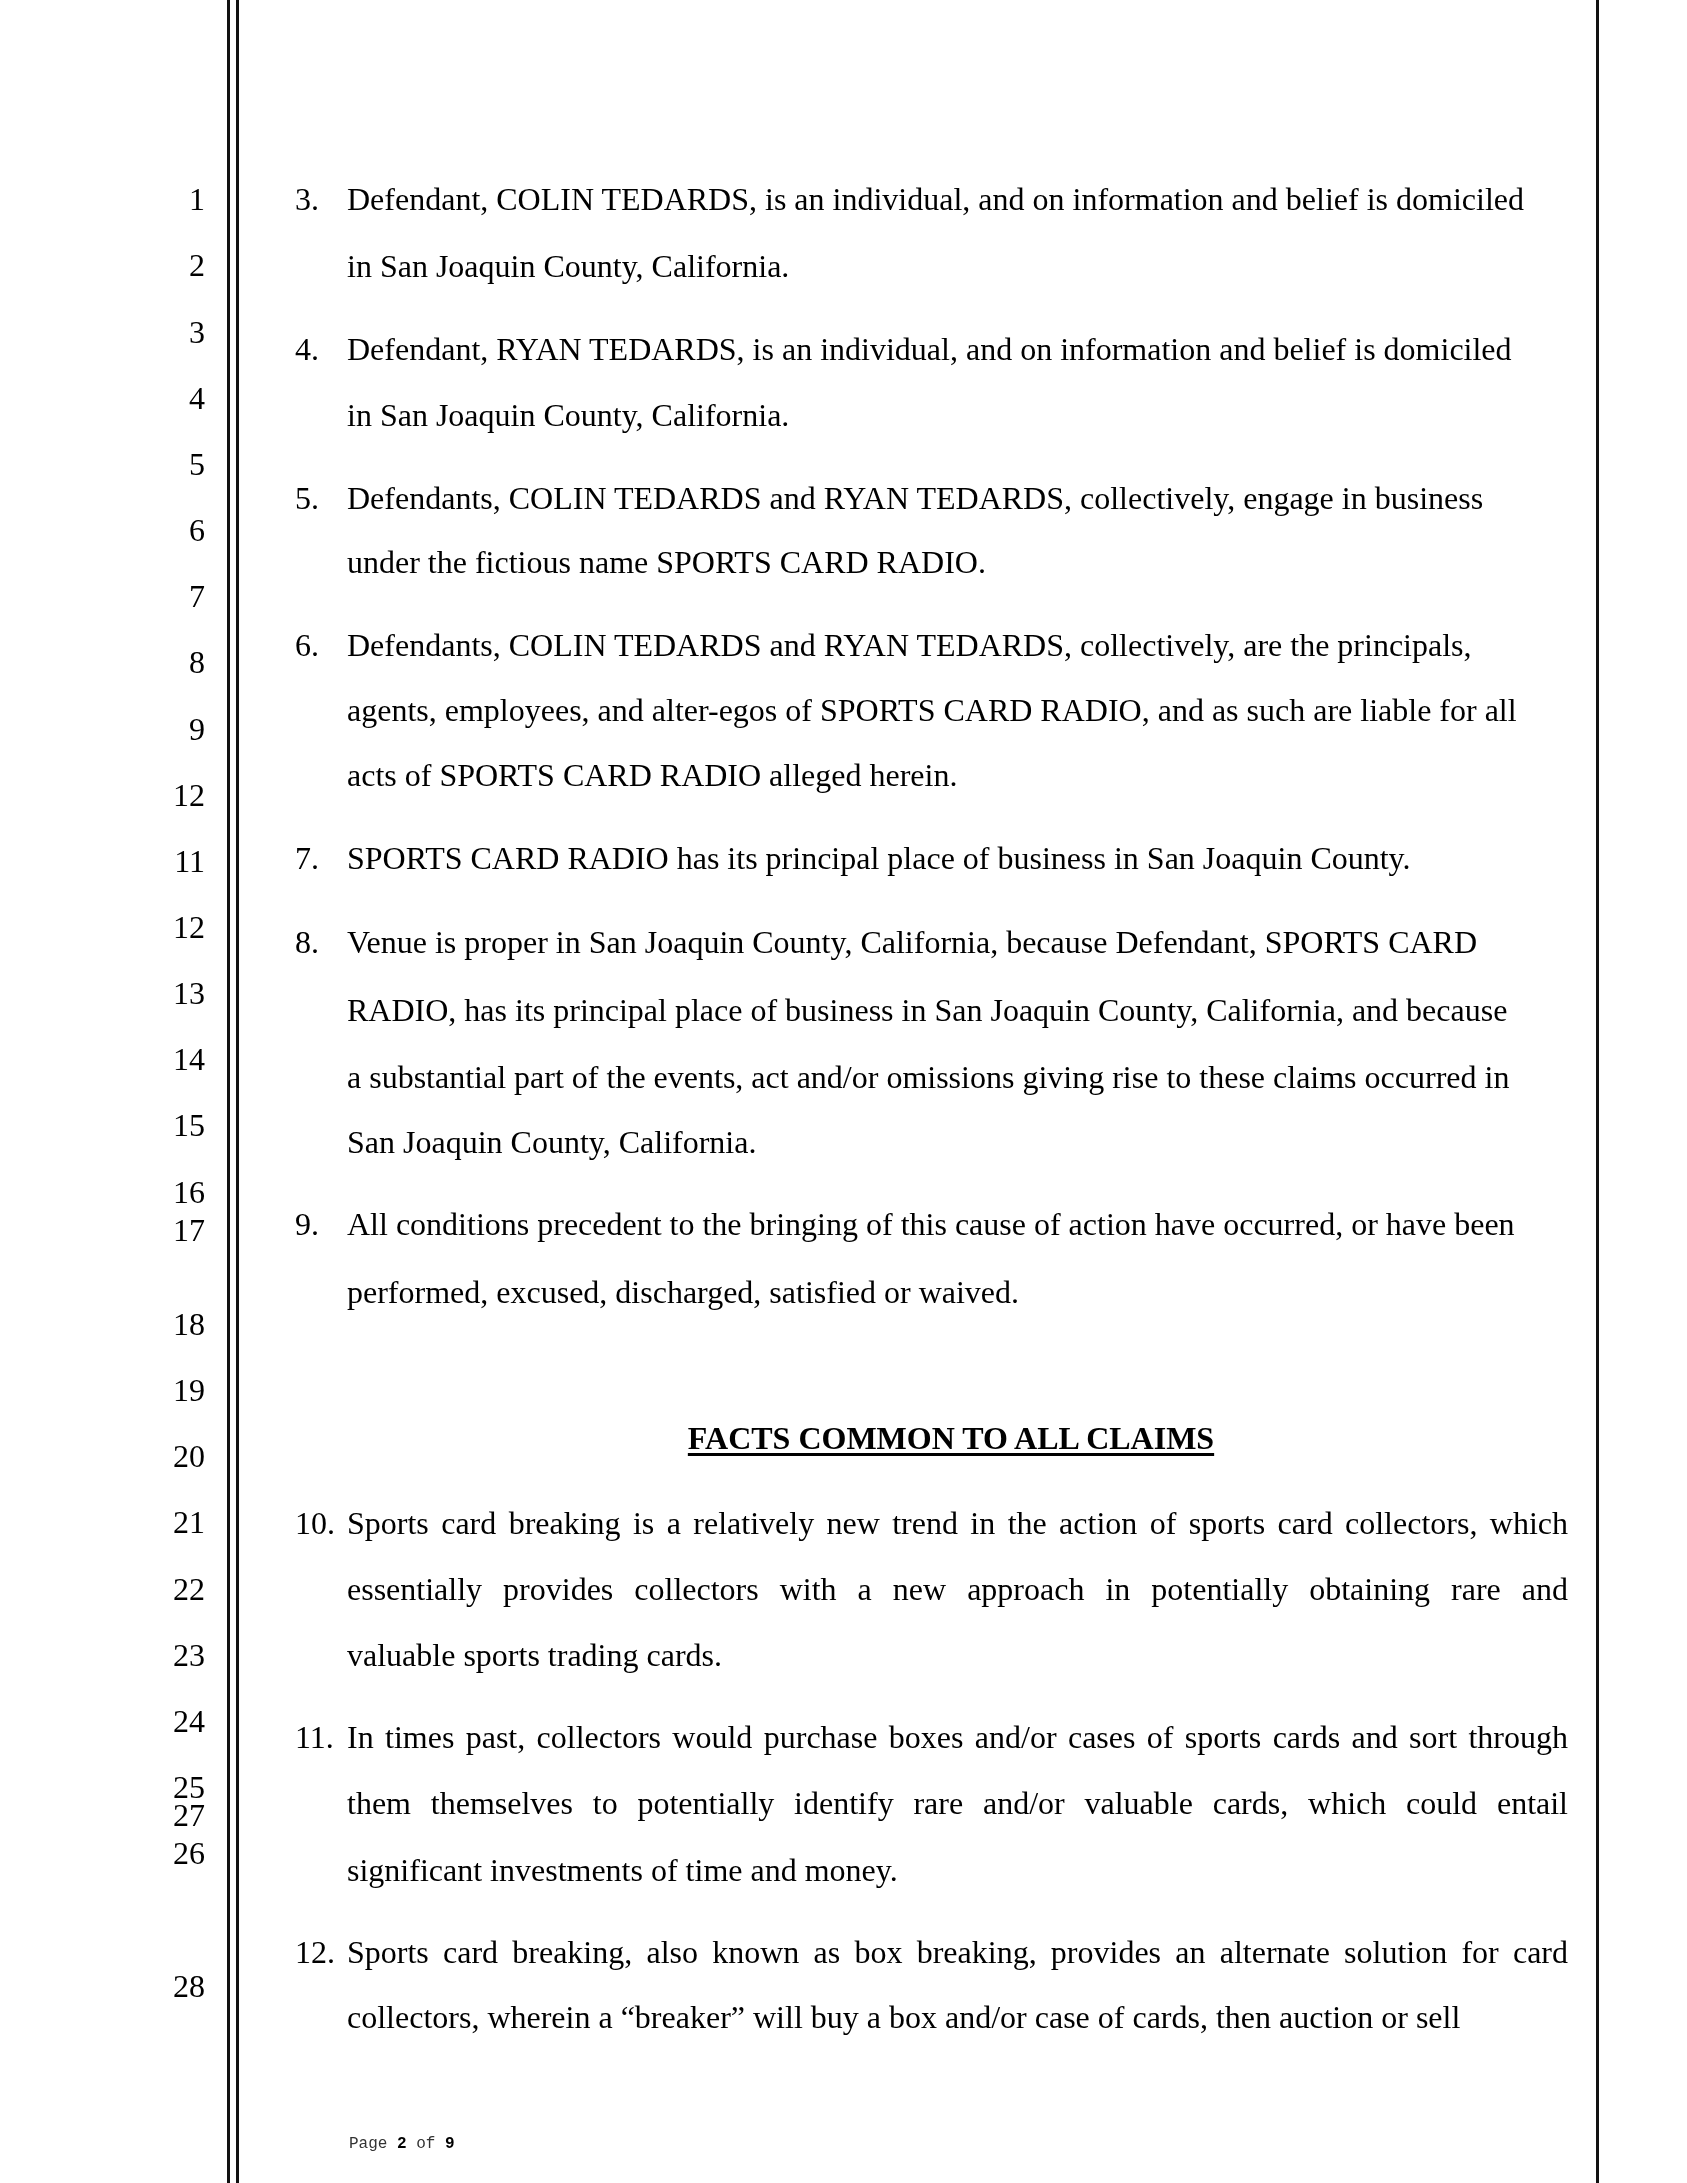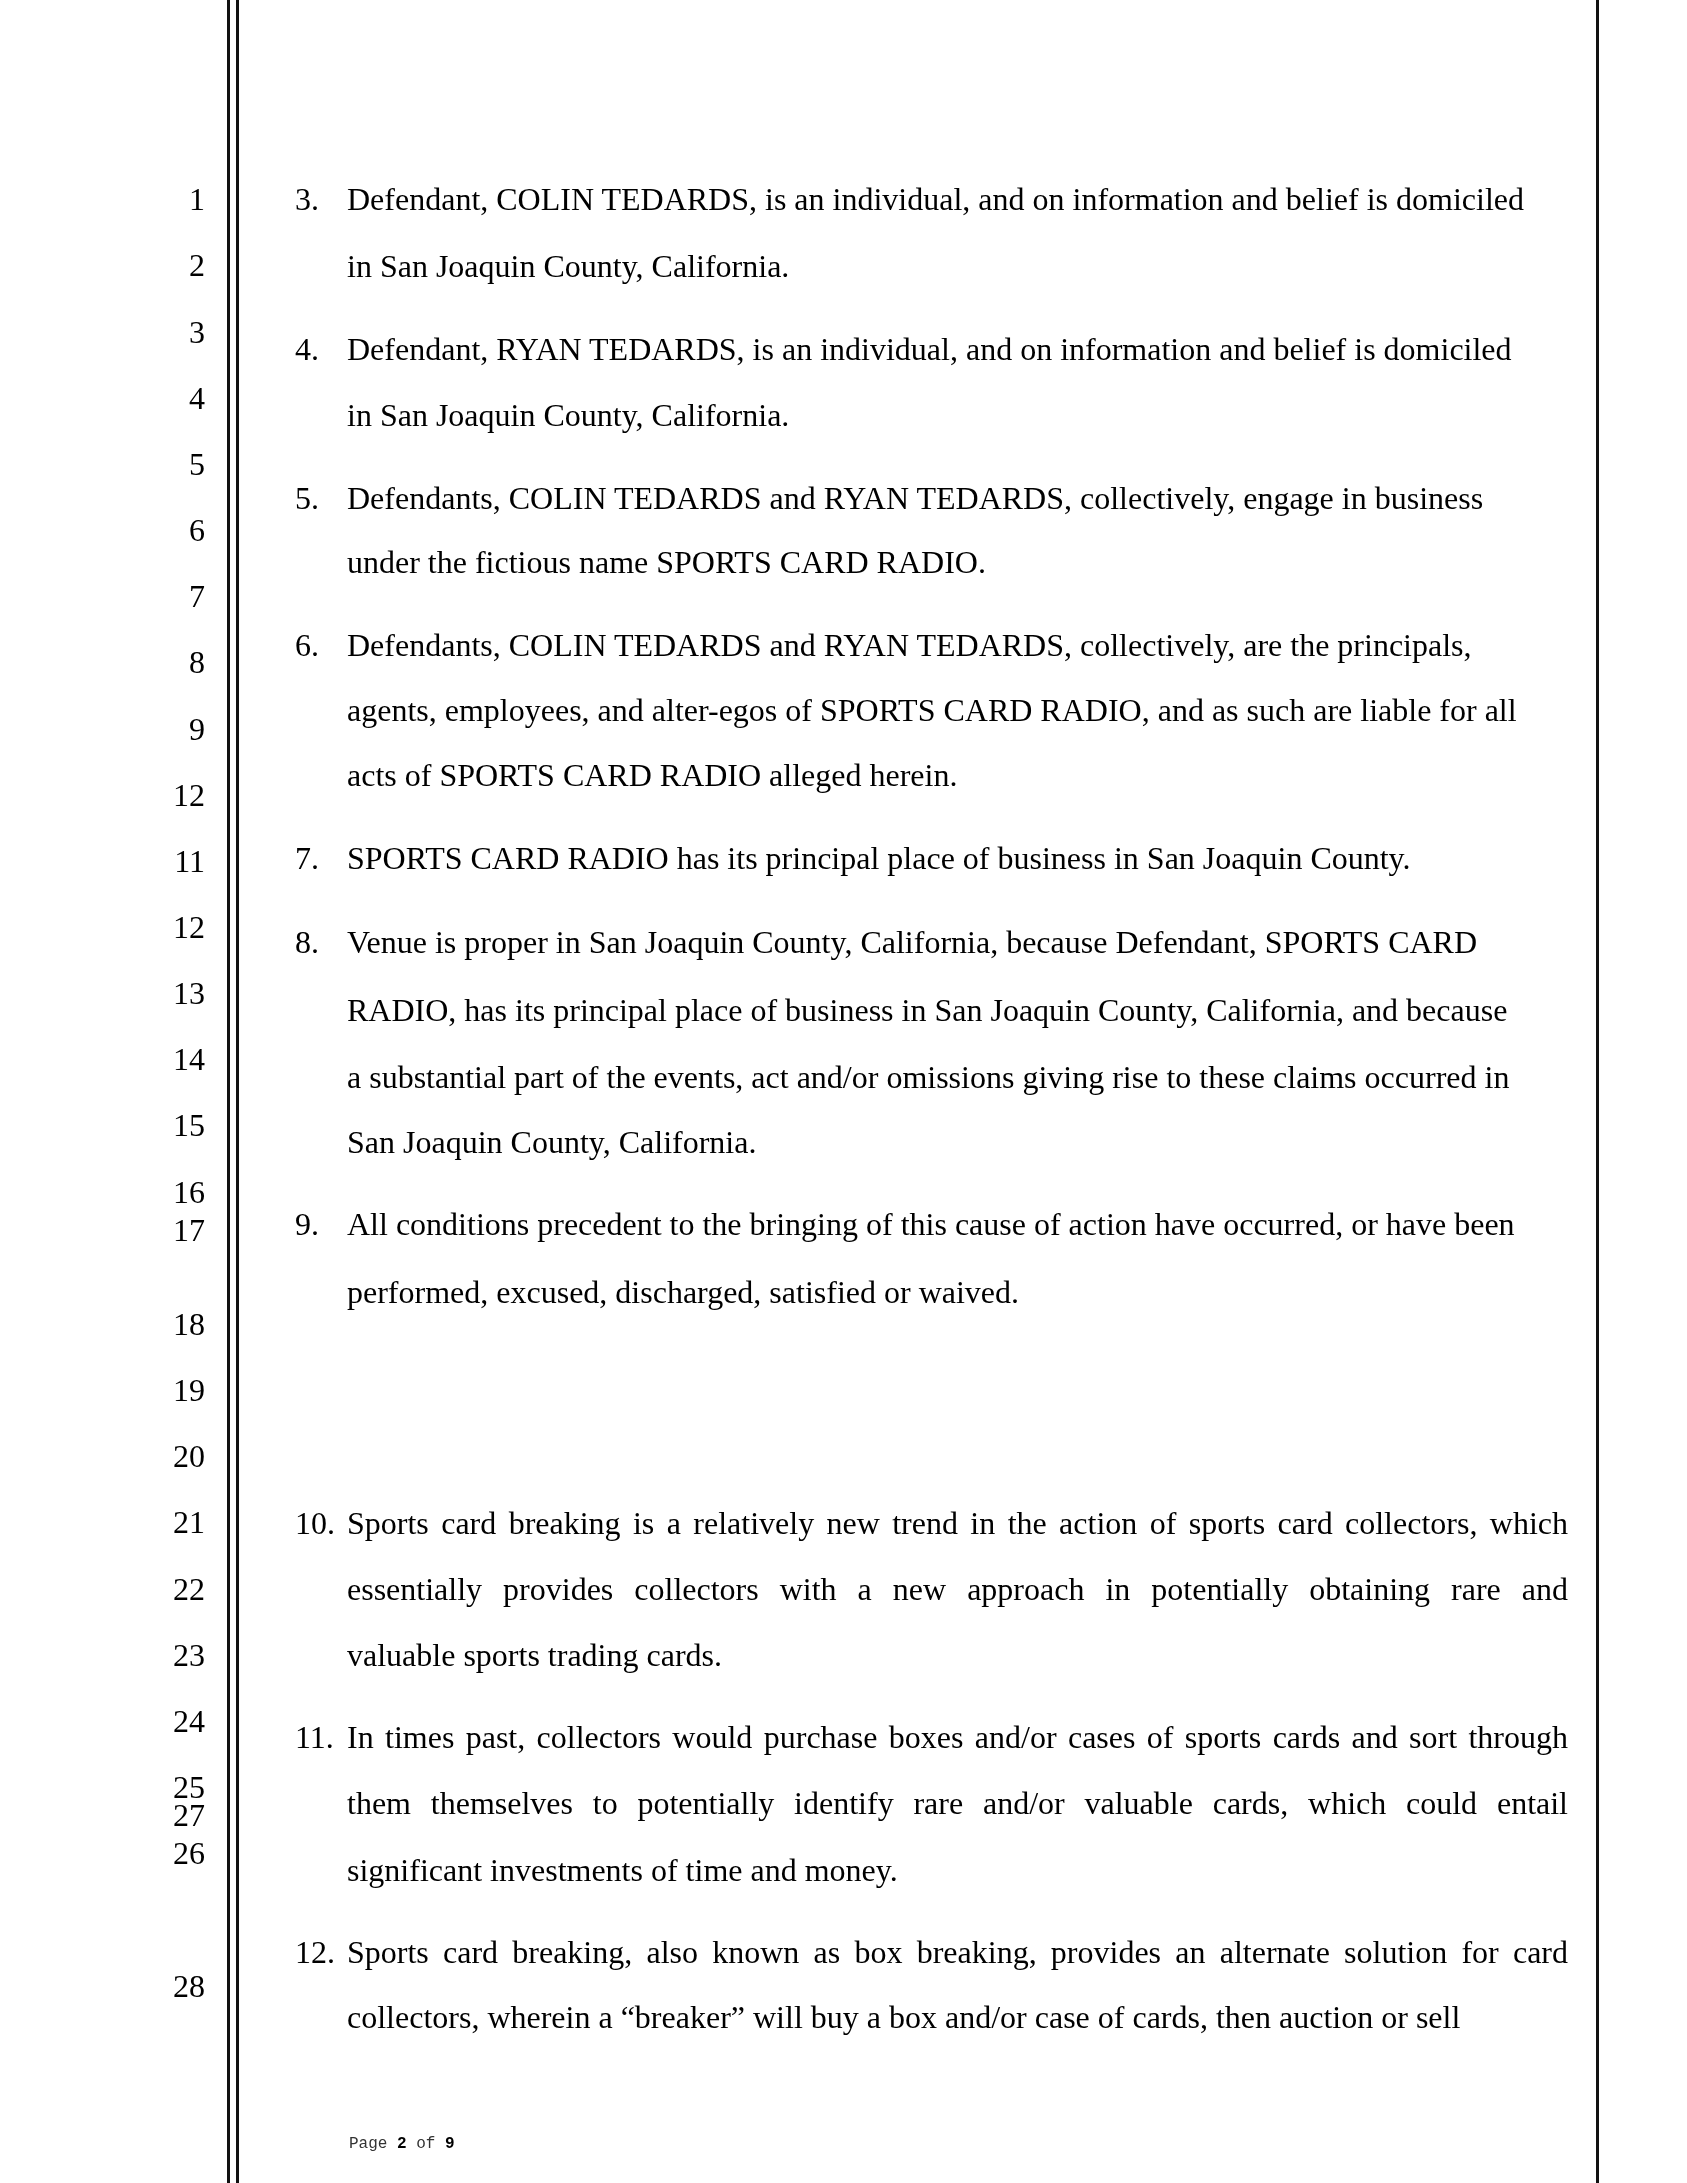--- a/index.html
+++ b/index.html
@@ -102,20 +102,21 @@
       <div class="line" style="top: 1639px;">valuable sports trading cards.</div>
       <div class="pnum" style="top: 1721px; left: 295px;">11.</div>
       <div class="line justify" style="top: 1721px;">In times past, collectors would purchase boxes and/or cases of sports cards and sort through</div>
       <div class="line justify" style="top: 1787px;">them themselves to potentially identify rare and/or valuable cards, which could entail</div>
       <div class="line" style="top: 1854px;">significant investments of time and money.</div>
       <div class="pnum" style="top: 1936px; left: 295px;">12.</div>
       <div class="line justify" style="top: 1936px;">Sports card breaking, also known as box breaking, provides an alternate solution for card</div>
       <div class="line" style="top: 2001px;">collectors, wherein a “breaker” will buy a box and/or case of cards, then auction  or sell</div>
     </div>
 
+  <div class="heading" id="heading" style="top: 1422px;"><span>FACTS COMMON TO ALL CLAIMS</span></div>
 
   <div class="footer">
     <span>Page</span>
     <b>2</b>
     <span>of</span>
     <b>9</b>
   </div>
 </div>
 
 

